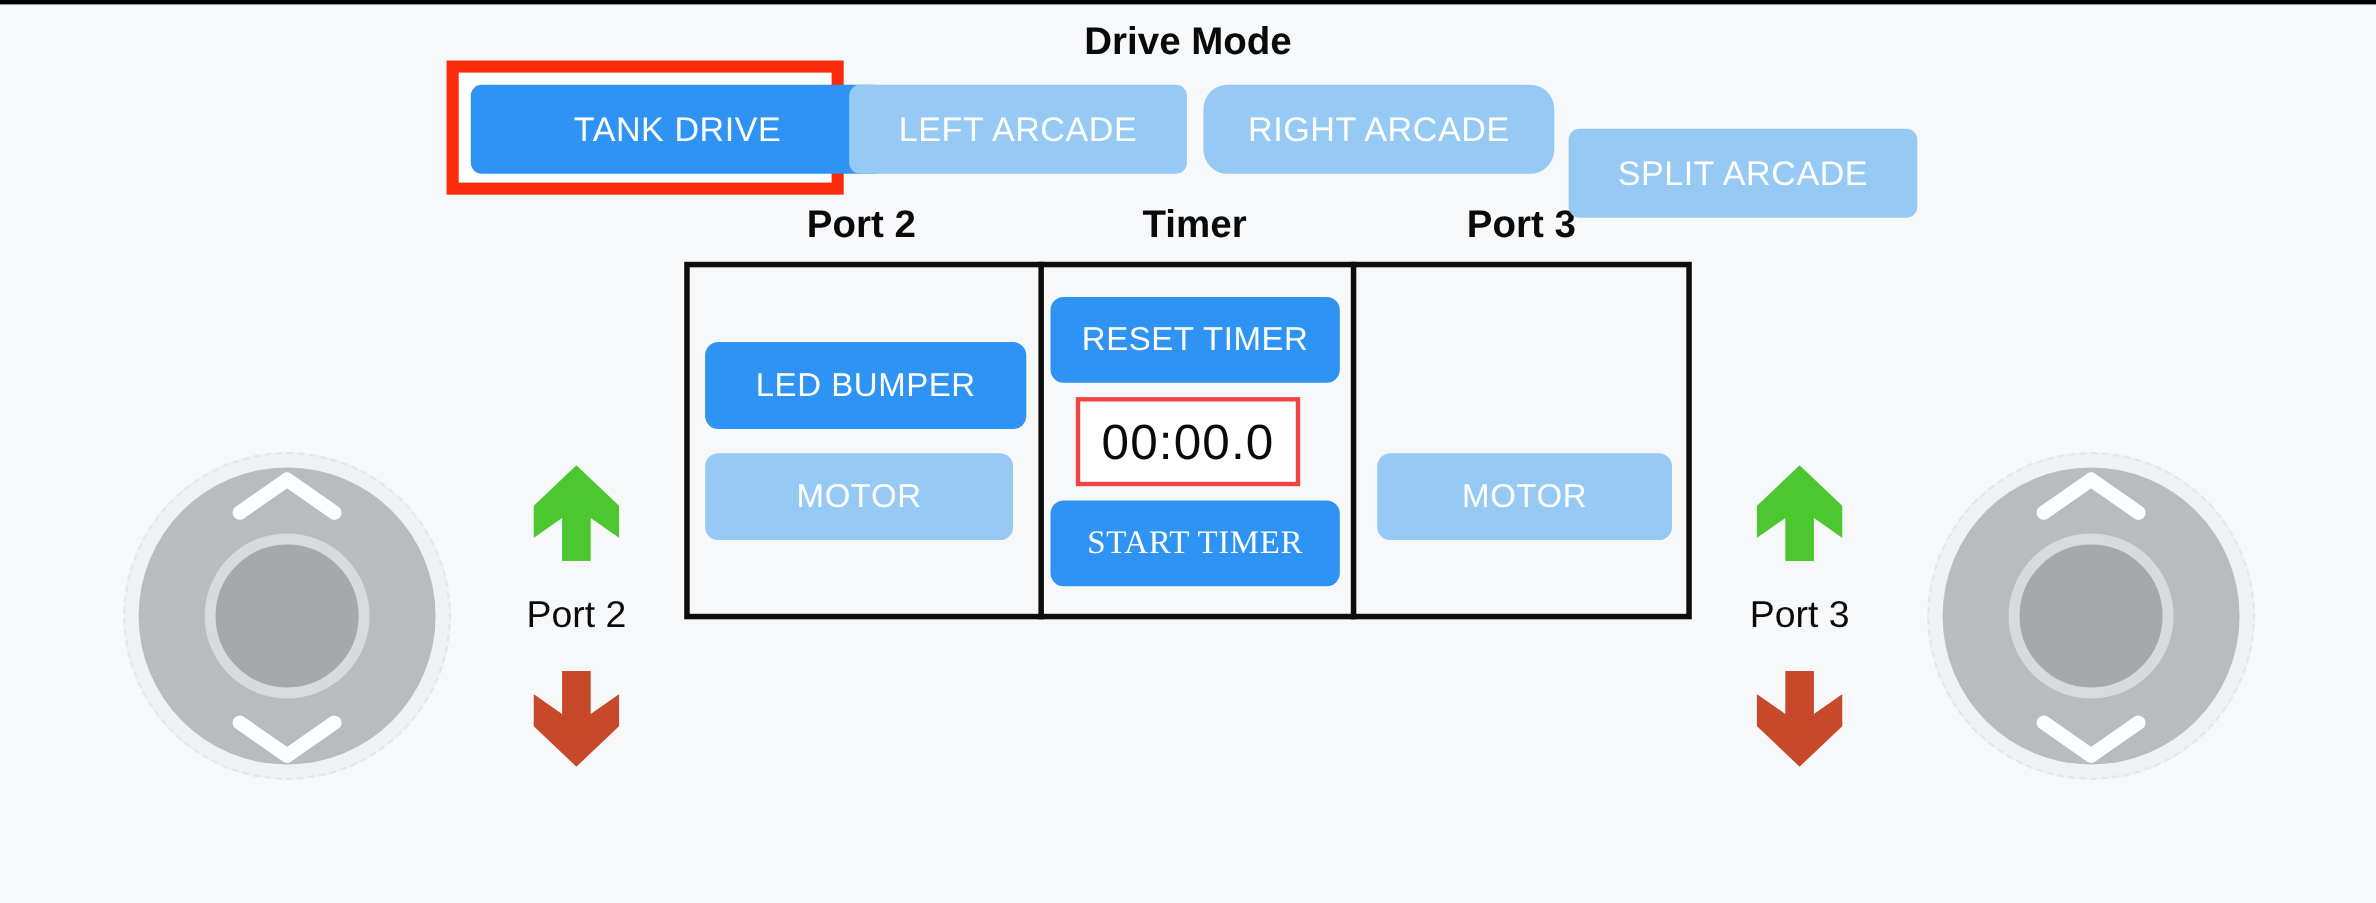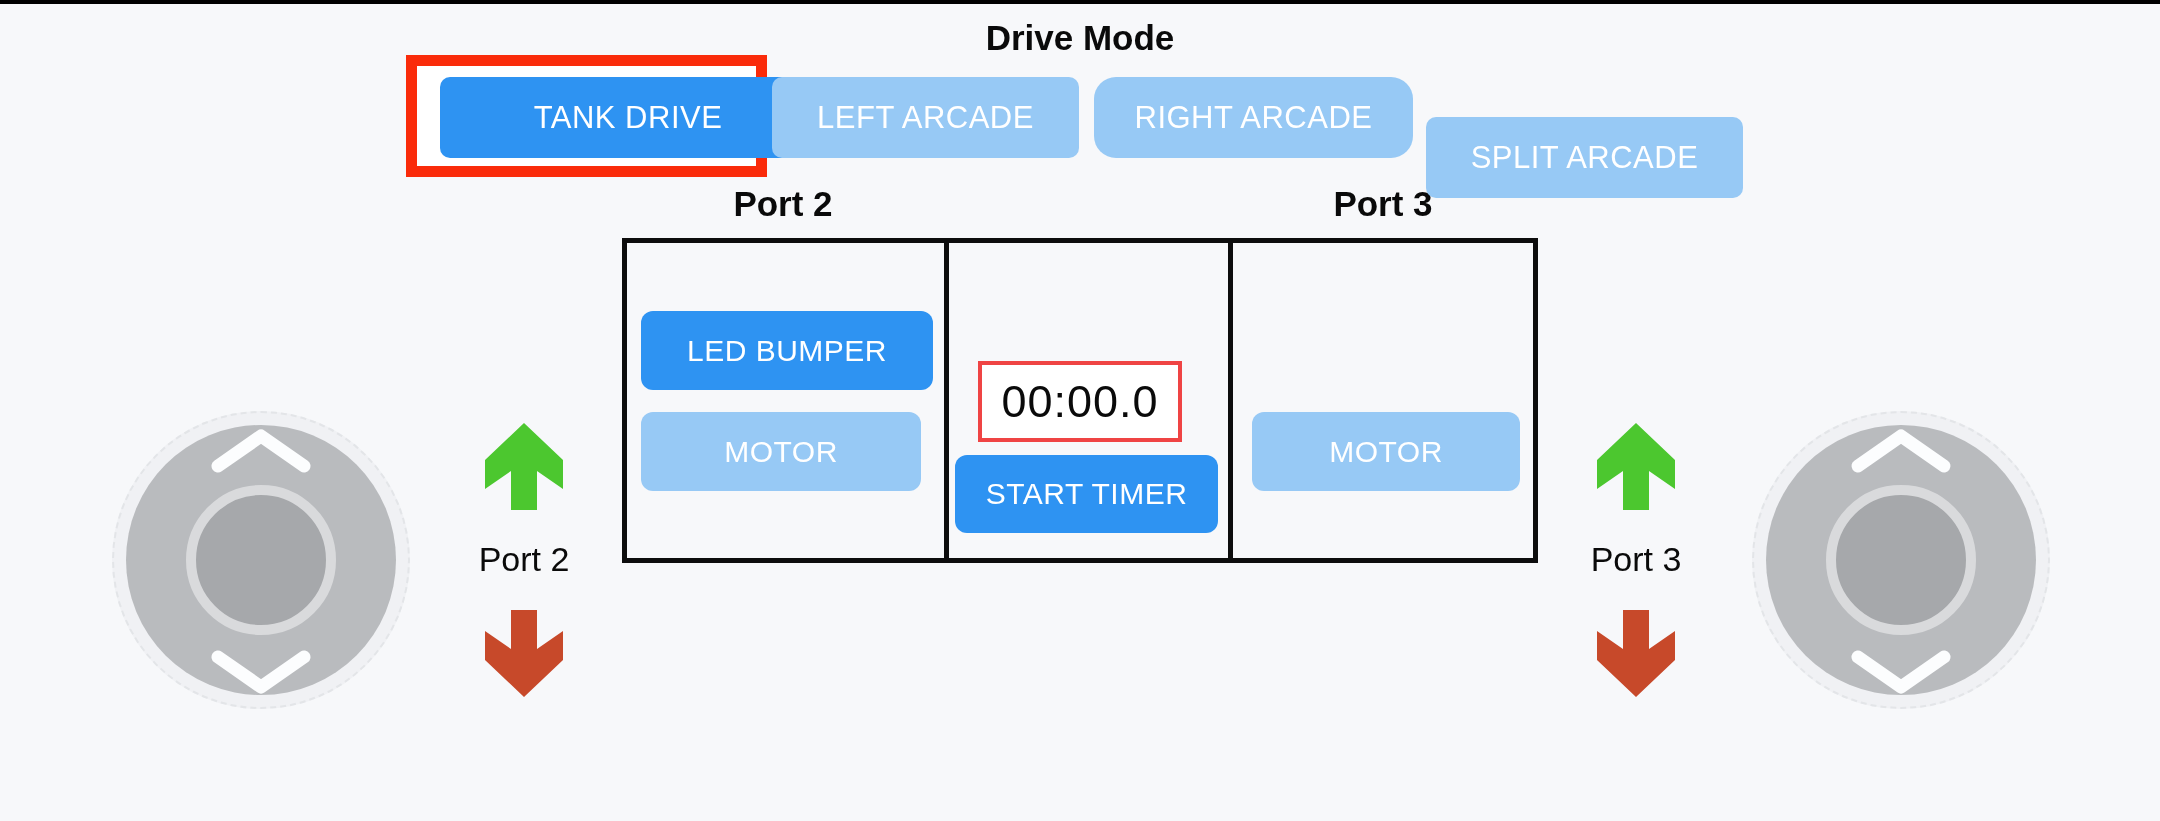--- a/index.html
+++ b/index.html
@@ -119,37 +119,39 @@
 <body>
 
 <div class="stage">
 
   <div class="topbar"></div>
 
   <div class="page-title">Drive Mode</div>
 
   <div class="annotation-box"></div>
 
-  <button class="drive-btn active" style="left:440px;width:376px;">TANK DRIVE</button>
+  <button class="drive-btn active" style="left:428px;width:376px;">TANK DRIVE</button>
   <button class="drive-btn" style="left:772px;width:307px;">LEFT ARCADE</button>
   <button class="drive-btn" style="left:1094px;width:319px;border-radius:22px;">RIGHT ARCADE</button>
   <button class="drive-btn" style="left:1426px;width:317px;margin-top:40px;">SPLIT ARCADE</button>
 
   <div class="col-header" style="left:633px;">Port 2</div>
+  <div class="col-header" style="left:936px;">Timer</div>
   <div class="col-header" style="left:1233px;">Port 3</div>
 
   <div class="panel-table"></div>
   <div class="v-divider" style="left:944px;"></div>
   <div class="v-divider" style="left:1228px;"></div>
 
   <button class="panel-btn" style="left:641px;top:311px;width:292px;height:79px;">LED BUMPER</button>
   <button class="panel-btn inactive" style="left:641px;top:412px;width:280px;height:79px;">MOTOR</button>
 
+  <button class="panel-btn" style="left:955px;top:270px;width:263px;height:78px;">RESET TIMER</button>
   <div class="timer-display">00:00.0</div>
-  <button class="panel-btn" style="left:955px;top:455px;width:263px;height:78px;">START TIMER</button>
+  <button class="panel-btn" style="left:955px;top:455px;width:263px;height:78px;font-family:Liberation Serif, serif;">START TIMER</button>
 
   <button class="panel-btn inactive" style="left:1252px;top:412px;width:268px;height:79px;">MOTOR</button>
 
   <div class="dir-arrow up" style="left:485px;top:423px;">
     <svg viewBox="0 0 78 87">
         <polygon class="arrow-green" points="39,0 78,37 78,66 52,48 52,87 26,87 26,48 0,66 0,37"></polygon>
       </svg>
   </div>
   <div class="port-label" style="left:424px;top:540px;">Port 2</div>
   <div class="dir-arrow down" style="left:485px;top:610px;">

